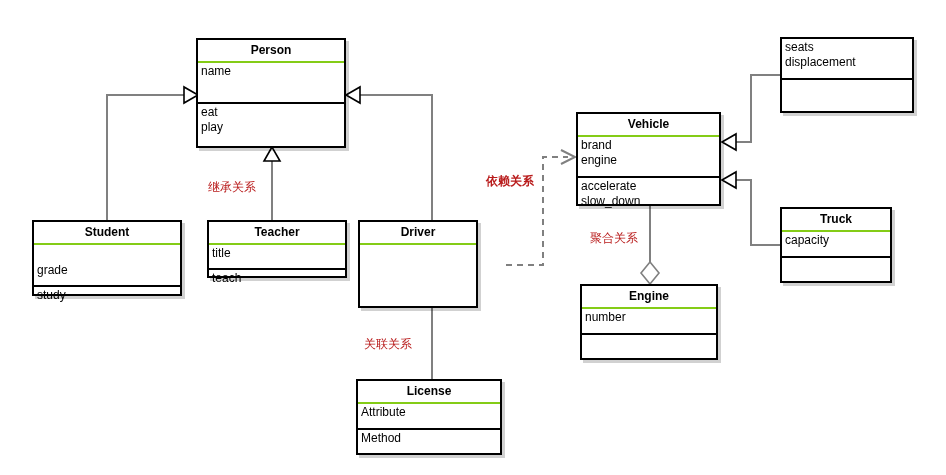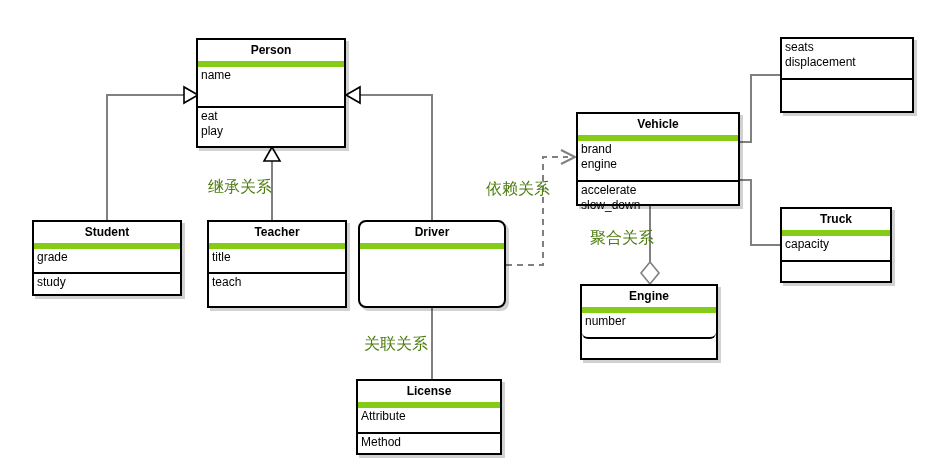--- a/index.html
+++ b/index.html
@@ -31,43 +31,43 @@
     border: 2px solid #000000;
     box-shadow: 3px 3px 0 rgba(0,0,0,0.18);
     z-index: 5;
   }
   .uml-name {
     text-align: center;
     font-weight: bold;
     font-size: 12px;
     line-height: 14px;
     padding: 3px 2px 4px 2px;
-    border-bottom: 6px solid #84cc16;
+    border-bottom: 2px solid #84cc16;
     color: #000000;
     white-space: nowrap;
   }
   .uml-attrs {
     border-bottom: 2px solid #000000;
     padding: 1px 8px 2px 0;
   }
   .uml-ops {
     padding: 1px 0 2px 0;
   }
   .uml-row {
     font-size: 12px;
     line-height: 15px;
     padding: 0 2px 0 3px;
     color: #000000;
     white-space: nowrap;
   }
   .edge-label {
     position: absolute;
-    font-size: 16px;
+    font-size: 12px;
     line-height: 14px;
-    color: #4d7c0f;
+    color: #b91c1c;
     white-space: nowrap;
     background: transparent;
     z-index: 6;
   }
 </style>
 </head>
 <body>
 
 <div id="canvas">
 
@@ -120,43 +120,43 @@
       <div class="uml-row">name</div>
     </div>
     <div class="uml-ops" style="height:56px;">
       <div class="uml-row">eat</div>
       <div class="uml-row">play</div>
     </div>
   </div>
 
   <div class="uml-class" style="left:32px; top:220px; width:150px; height:76px;">
     <div class="uml-name">Student</div>
-    <div class="uml-attrs" style="height:20px;">
+    <div class="uml-attrs" style="height:20px;margin-top:17px;">
       <div class="uml-row">grade</div>
     </div>
     <div class="uml-ops" style="height:38px;">
       <div class="uml-row">study</div>
     </div>
   </div>
 
-  <div class="uml-class" style="left:207px; top:220px; width:140px; height:88px;">
+  <div class="uml-class" style="left:207px; top:220px; width:140px; height:58px;">
     <div class="uml-name">Teacher</div>
     <div class="uml-attrs" style="height:20px;">
       <div class="uml-row">title</div>
     </div>
     <div class="uml-ops" style="height:38px;">
       <div class="uml-row">teach</div>
     </div>
   </div>
 
-  <div class="uml-class" style="left:358px; top:220px; width:148px; height:88px;border-radius:8px;">
+  <div class="uml-class" style="left:358px; top:220px; width:120px; height:88px;">
     <div class="uml-name">Driver</div>
   </div>
 
-  <div class="uml-class" style="left:576px; top:112px; width:164px; height:94px;">
+  <div class="uml-class" style="left:576px; top:112px; width:145px; height:94px;">
     <div class="uml-name">Vehicle</div>
     <div class="uml-attrs" style="height:36px;">
       <div class="uml-row">brand</div>
       <div class="uml-row">engine</div>
     </div>
     <div class="uml-ops" style="height:40px;">
       <div class="uml-row">accelerate</div>
       <div class="uml-row">slow_down</div>
     </div>
   </div>
@@ -172,34 +172,34 @@
   <div class="uml-class" style="left:780px; top:207px; width:112px; height:76px;">
     <div class="uml-name">Truck</div>
     <div class="uml-attrs" style="height:21px;">
       <div class="uml-row">capacity</div>
     </div>
     <div class="uml-ops" style="height:37px;"></div>
   </div>
 
   <div class="uml-class" style="left:580px; top:284px; width:138px; height:76px;">
     <div class="uml-name">Engine</div>
-    <div class="uml-attrs" style="height:21px;border-radius:6px;">
+    <div class="uml-attrs" style="height:21px;">
       <div class="uml-row">number</div>
     </div>
     <div class="uml-ops" style="height:37px;"></div>
   </div>
 
   <div class="uml-class" style="left:356px; top:379px; width:146px; height:76px;">
     <div class="uml-name">License</div>
     <div class="uml-attrs" style="height:21px;">
       <div class="uml-row">Attribute</div>
     </div>
     <div class="uml-ops" style="height:37px;">
       <div class="uml-row">Method</div>
     </div>
   </div>
 
   <div class="edge-label" style="left:208px; top:180px;">继承关系</div>
-  <div class="edge-label" style="left:486px; top:182px;">依赖关系</div>
+  <div class="edge-label" style="left:486px; top:174px;font-weight:bold;">依赖关系</div>
   <div class="edge-label" style="left:590px; top:231px;">聚合关系</div>
   <div class="edge-label" style="left:364px; top:337px;">关联关系</div>
 
 </div>
 
 </body></html>

